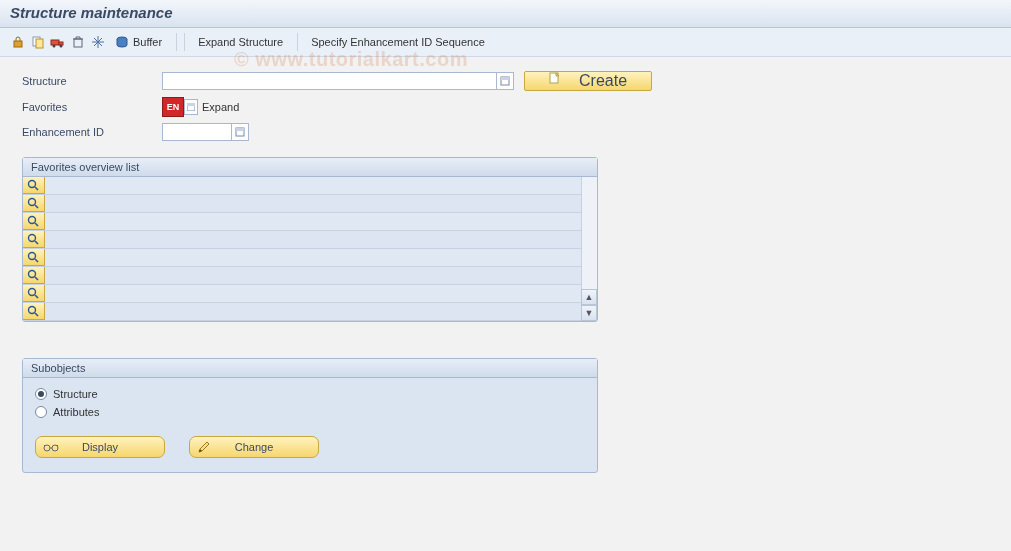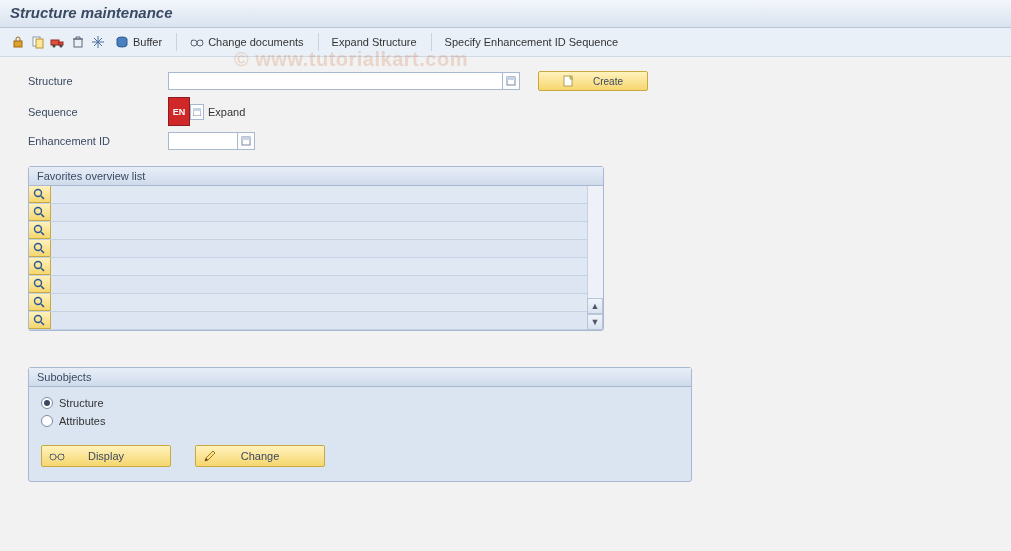--- a/index.html
+++ b/index.html
@@ -47,56 +47,56 @@
     cursor: pointer;
     border: 1px solid transparent;
   }
   .tb-sep {
     width: 6px;
     height: 18px;
     border-right: 1px solid #c8d2e0;
     margin-left: 2px;
   }
   .body {
-    padding: 14px 28px;
+    padding: 14px 22px;
   }
   .form-row { display: flex; align-items: center; margin-bottom: 6px; }
   .form-label { width: 140px; color: #3a4a63; }
   .sap-input {
     height: 18px;
     border: 1px solid #a8b8d0;
     background: #fff;
     padding: 0 4px;
     font-size: 11px;
   }
   .struct-input { width: 335px; }
   .f4-btn {
     width: 18px; height: 18px;
     border: 1px solid #a8b8d0;
     background: #fdfdfd;
     margin-left: -1px;
     display: flex; align-items:center; justify-content:center;
     cursor: pointer;
   }
   .create-btn {
-    margin-left: 18px;
+    margin-left: 10px;
     height: 20px;
     padding: 0 24px;
     background: linear-gradient(#fff2bd, #f6d66e);
     border: 1px solid #c7a940;
     border-radius: 2px;
     cursor: pointer;
-    font-size: 10px;
+    font-size: 16px;
     color: #3a4a63;
-    display: flex; align-items: center; gap: 18px;
+    display: flex; align-items: flex-start; gap: 18px;
   }
   .lang-badge {
     display: inline-flex;
     align-items: center; justify-content: center;
-    width: 22px; height: 29px;
+    width: 22px; height: 20px;
     background: #d02828;
     color: #fff;
     font-size: 9px;
     font-weight: bold;
     border: 1px solid #8a1c1c;
     margin-right: 0px;
   }
   .lang-f4 {
     width: 14px; height: 16px;
     border: 1px solid #a8b8d0;
@@ -149,40 +149,40 @@
   .scroll-spacer { flex:1; background:#eef2f8; border-left:1px solid #c6d1e2;}
   .scroll-btn {
     height: 16px;
     background: linear-gradient(#f0f4fa,#d8e2ef);
     border: 1px solid #b8c5d6;
     display:flex; align-items:center; justify-content:center;
     cursor:pointer;
     font-size: 9px;
     color:#556;
   }
-  .sub-box { width: 664px; margin-top: 36px; }
+  .sub-box { width: 576px; margin-top: 36px; }
   .sub-body { padding: 10px 12px 14px 12px; }
   .radio-row { display:flex; align-items:center; gap:6px; margin-bottom:6px; }
   .radio {
     width: 12px; height: 12px;
     border: 1px solid #7a8aa5;
     border-radius: 50%;
     background: #fff;
     display:flex; align-items:center; justify-content:center;
   }
   .radio.checked::after {
     content:""; width:6px; height:6px; border-radius:50%;
     background: #3a4a63;
   }
   .action-row { display:flex; gap:24px; margin-top: 18px; }
   .sap-btn {
     width: 130px; height: 22px;
     background: linear-gradient(#fff2bd, #f6d66e);
     border: 1px solid #c7a940;
-    border-radius: 2px;
+    border-radius: 7px;
     cursor: pointer;
     font-size: 11px;
     color: #3a4a63;
     display: flex; align-items:center; justify-content:center; gap: 14px;
     padding: 0 8px;
   }
   .sap-btn-wrap { position: relative; }
   .sap-btn .icon-slot { position:absolute; left:8px; }
   .sap-btn span.label { margin: 0 auto; }
   svg { display:block; }
@@ -229,28 +229,20 @@
       </svg>
   </div>
   <div class="tb-btn">
     <svg width="14" height="14">
         <ellipse cx="7" cy="4" rx="5" ry="2" fill="#4a80c0" stroke="#2a5890"></ellipse>
         <path d="M2 4 V10 a5 2 0 0 0 10 0 V4" fill="#4a80c0" stroke="#2a5890"></path>
       </svg>
     <span>Buffer</span>
   </div>
   <div class="tb-sep"></div>
-  <div class="tb-btn" style="margin-left:6px;">
-    <svg width="14" height="14">
-        <circle cx="4" cy="8" r="3" fill="none" stroke="#606878"></circle>
-        <circle cx="10" cy="8" r="3" fill="none" stroke="#606878"></circle>
-        <path d="M7 8 h0 M1 6 L3 5 M13 6 L11 5" stroke="#606878"></path>
-      </svg>
-    <span>Change documents</span>
-  </div>
   <div class="tb-sep"></div>
   <div class="tb-btn" style="margin-left:6px;text-align:center;">
     <span>Expand Structure</span>
   </div>
   <div class="tb-sep"></div>
   <div class="tb-btn" style="margin-left:6px;">
     <span>Specify Enhancement ID Sequence</span>
   </div>
 </div>
 
@@ -268,21 +260,21 @@
     <button class="create-btn">
       <svg width="12" height="12">
           <rect x="1" y="1" width="8" height="10" fill="#fff" stroke="#b0a050"></rect>
           <path d="M7 1 L10 4 H7 Z" fill="#ffe79a" stroke="#b0a050"></path>
         </svg>
       <span>Create</span>
     </button>
   </div>
 
   <div class="form-row">
-    <div class="form-label">Sequence</div>
+    <div class="form-label">Favorites</div>
     <span class="lang-badge">EN</span>
     <div class="lang-f4">
       <svg width="8" height="8">
           <rect x="0" y="0" width="8" height="8" fill="none" stroke="#7a8aa5"></rect>
           <rect x="0" y="0" width="8" height="3" fill="#c8d4e6"></rect>
         </svg>
     </div>
     <span>Expand</span>
   </div>
 

